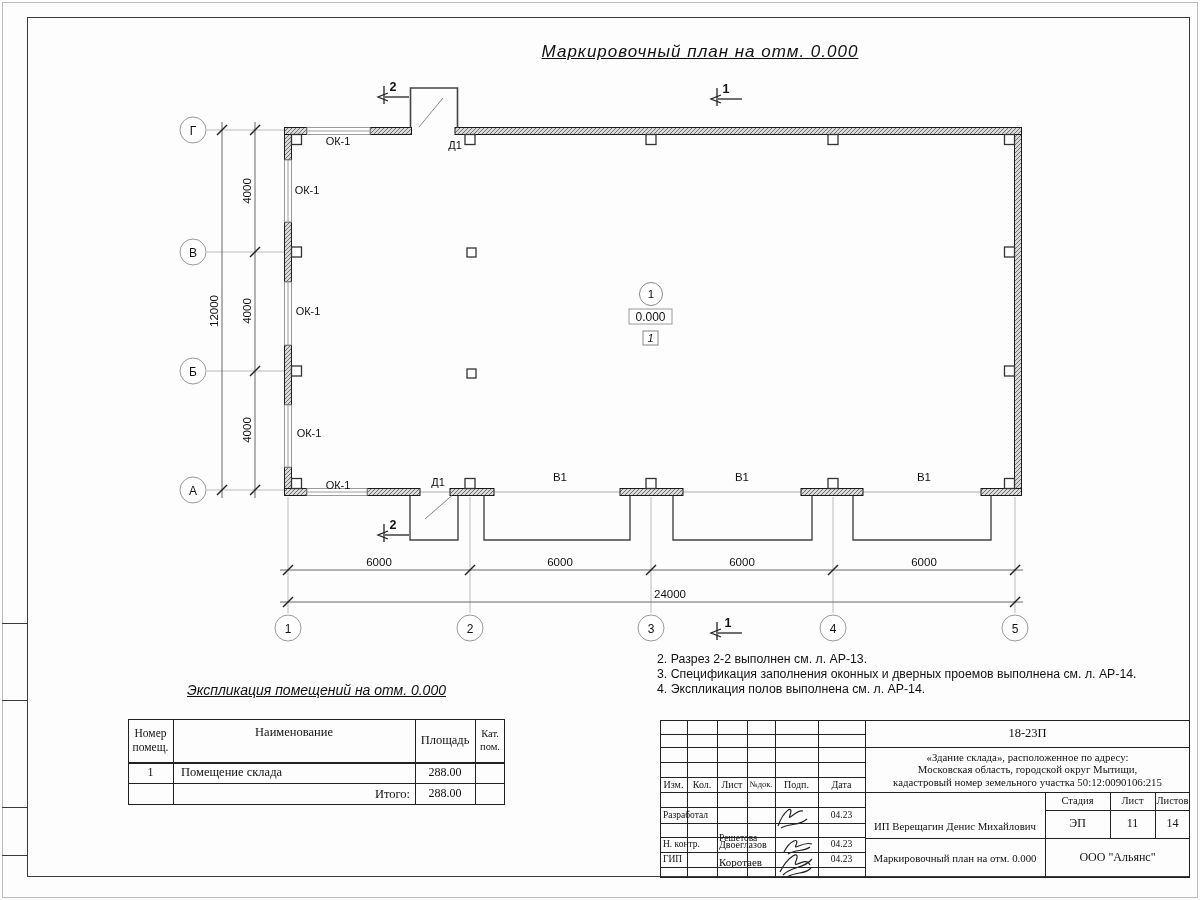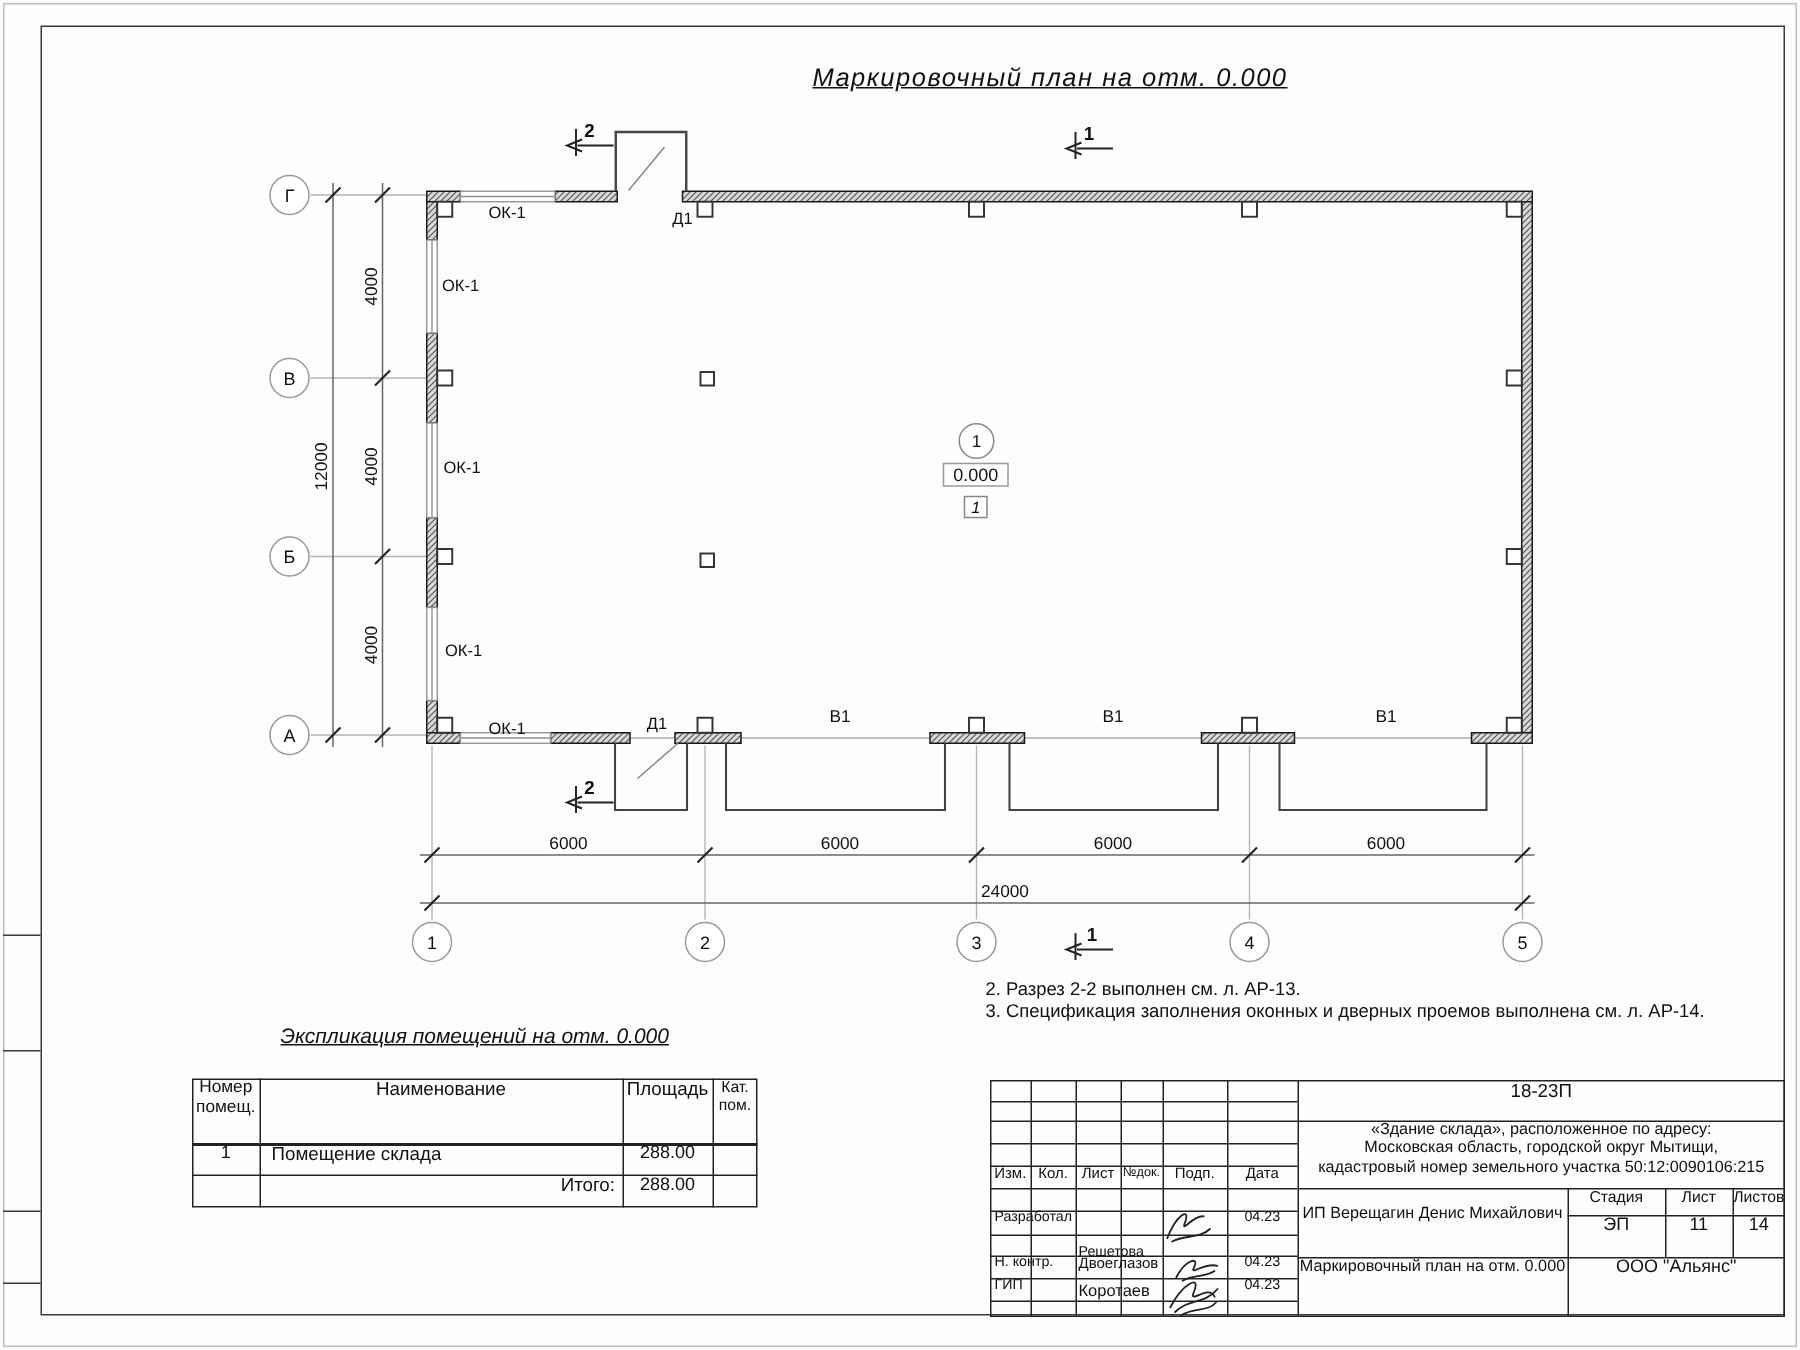--- a/index.html
+++ b/index.html
@@ -9,22 +9,22 @@
   .sheet-border{left:2px;top:2px;width:1194px;height:894px;border:1px solid #bdbdbd;}
   .frame{left:27px;top:17px;width:1161px;height:858px;border:1.8px solid #3a3a3a;}
   .strip-line{left:2px;width:25px;height:0;border-top:1.2px solid #3a3a3a;}
   .plan-title{left:460px;top:42px;width:480px;text-align:center;font-size:17px;
       font-style:italic;text-decoration:underline;letter-spacing:1px;}
   .tbl-title{left:128px;top:682px;width:377px;text-align:center;font-size:14px;
       font-style:italic;text-decoration:underline;}
   .notes{left:657px;top:652px;font-size:12.3px;line-height:15.2px;white-space:nowrap;}
   .vline{border-left:1.1px solid #222;width:0;}
   .hline{border-top:1.1px solid #222;height:0;}
-  .cell{position:absolute;display:flex;justify-content:center;
-        text-align:center;line-height:1.15;}
+  .cell{position:absolute;display:flex;align-items:center;justify-content:center;
+        text-align:center;line-height:1.15;font-family:Liberation Serif, serif;}
   .cell.left{justify-content:flex-start;text-align:left;}
   .cell.right{justify-content:flex-end;text-align:right;}
   .box{position:absolute;border:1.6px solid #222;}
   svg text{fill:#111;}
 </style>
 </head>
 <body>
 
 <div class="abs sheet-border"></div>
 <div class="abs frame"></div>
@@ -217,20 +217,21 @@
     <text x="438" y="486">Д1</text>
     <text x="560" y="481" font-size="11.5">В1</text>
     <text x="742" y="481" font-size="11.5">В1</text>
     <text x="924" y="481" font-size="11.5">В1</text>
   </g>
 </svg>
 
 <div class="abs notes">
   <div>2. Разрез 2-2 выполнен см. л. АР-13.</div>
   <div>3. Спецификация заполнения оконных и дверных проемов выполнена см. л. АР-14.</div>
+  <div>4. Экспликация полов выполнена см. л. АР-14.</div>
 </div>
 
 <div class="abs" style="left:128px;top:719px;width:377px;height:86px;">
   <div class="box" style="inset:0;"></div>
   <div class="abs vline" style="left:45px;top:0;height:86px;"></div>
   <div class="abs vline" style="left:287px;top:0;height:86px;"></div>
   <div class="abs vline" style="left:347px;top:0;height:86px;"></div>
   <div class="abs hline" style="left:0;top:43px;width:377px;border-top-width:2px;"></div>
   <div class="abs hline" style="left:0;top:64px;width:377px;"></div>
   <div class="cell" style="left:0;top:0;width:45px;height:43px;font-size:11.5px;">

